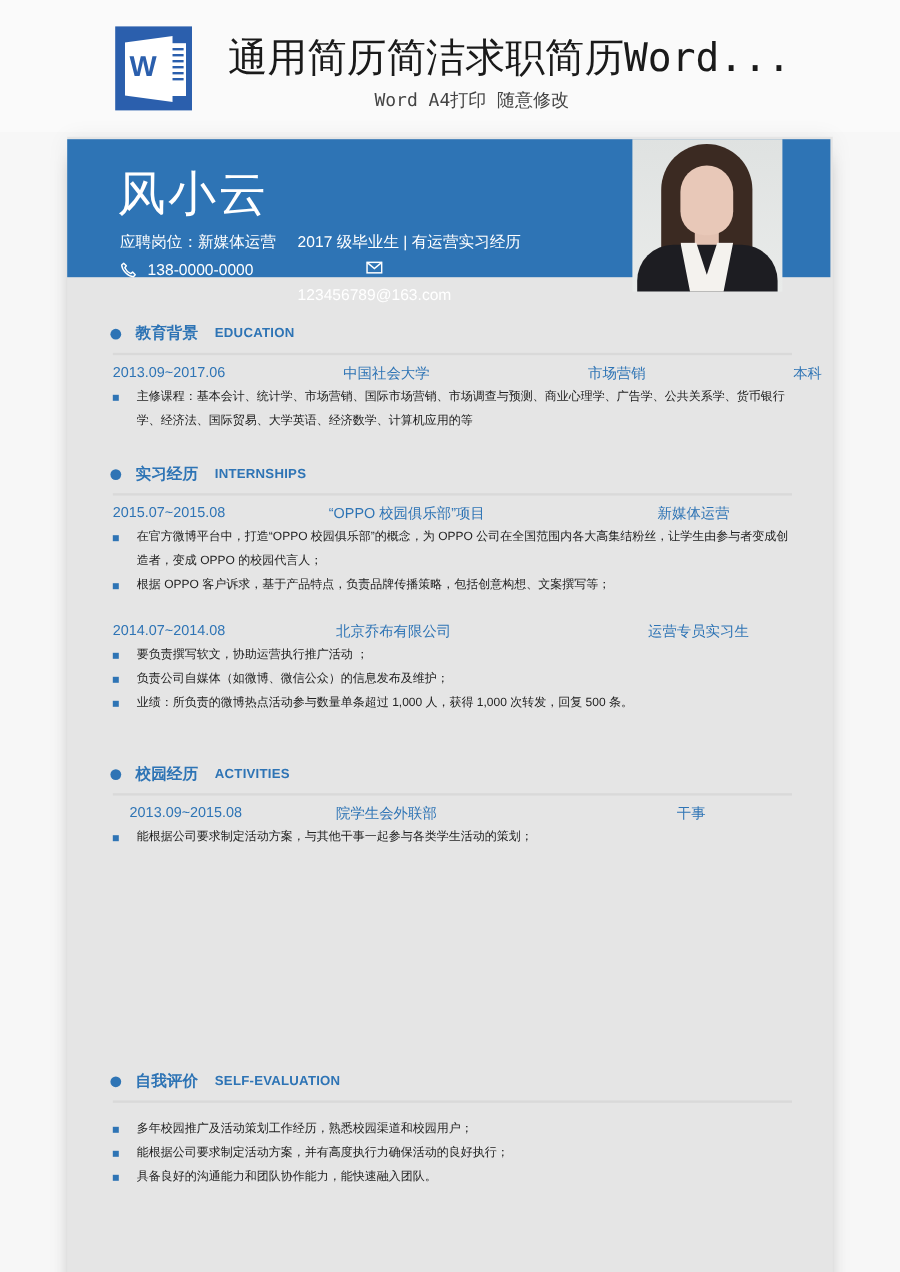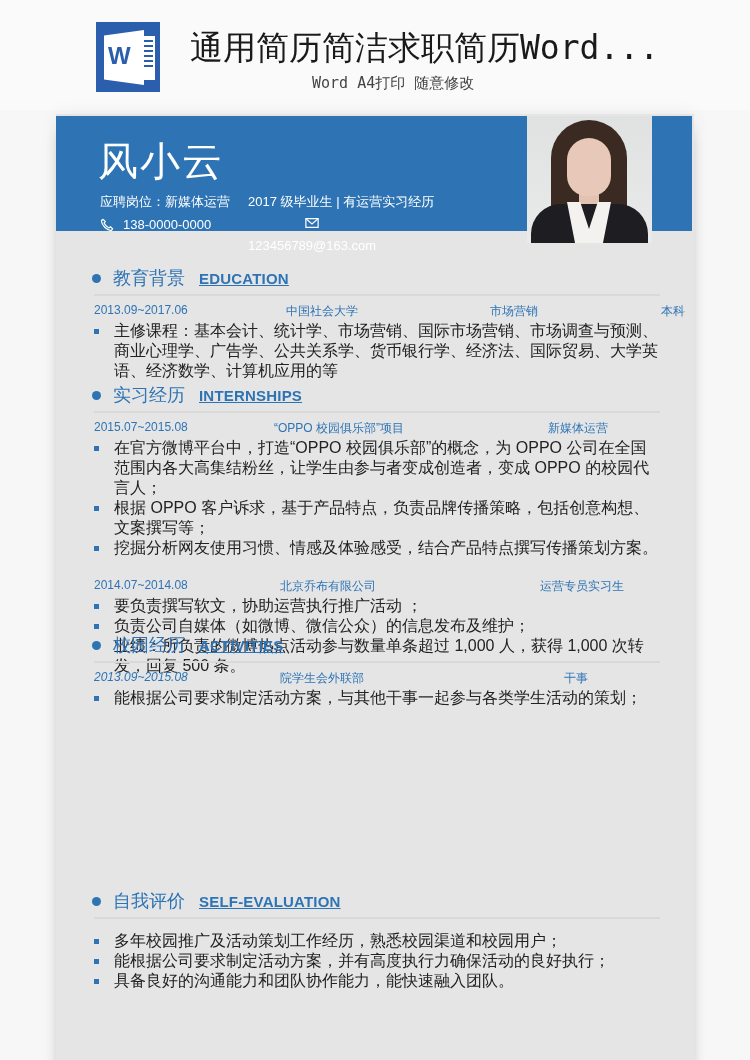--- a/index.html
+++ b/index.html
@@ -62,27 +62,27 @@
   .photo .hair { position: absolute; left: 24px; top: 4px; width: 76px; height: 110px; background: #3b2a22; border-radius: 38px 38px 12px 12px; }
   .photo .face { position: absolute; left: 40px; top: 22px; width: 44px; height: 58px; background: #e8c8b8; border-radius: 22px 22px 20px 20px; }
   .photo .neck { position: absolute; left: 52px; top: 74px; width: 20px; height: 22px; background: #e3c2b2; }
   .photo .jacket { position: absolute; left: 4px; top: 88px; width: 117px; height: 45px; background: #1d1d22; border-radius: 30px 30px 0 0; }
   .photo .collar { position: absolute; left: 40px; top: 86px; width: 44px; height: 45px; background: #f4f2ee; clip-path: polygon(0 0, 30% 0, 50% 60%, 70% 0, 100% 0, 80% 100%, 20% 100%); }
 
   
   .section { position: absolute; left: 36px; width: 568px; }
   .sec-head { display: flex; align-items: center; height: 24px; }
   .sec-dot { width: 9px; height: 9px; border-radius: 50%; background: #2e74b5; margin-right: 12px; }
-  .sec-cn { font-size: 18px; font-weight: normal; color: #2e74b5; margin-right: 14px; }
-  .sec-en { font-size: 15px; font-weight: bold; color: #2e74b5; letter-spacing: 0.2px; text-decoration: underline; }
+  .sec-cn { font-size: 13px; font-weight: bold; color: #2e74b5; margin-right: 14px; }
+  .sec-en { font-size: 11px; font-weight: bold; color: #2e74b5; letter-spacing: 0.2px; }
   .sec-rule { height: 2px; background: #d9d9d9; margin-top: 4px; margin-left: 2px; }
   .meta { position: relative; height: 20px; margin-top: 5px; font-size: 12px; color: #2e74b5; }
   .meta span { position: absolute; top: 2px; white-space: nowrap; }
   ul.bullets { list-style: none; }
-  ul.bullets li { position: relative; padding-left: 22px; font-size: 16px; line-height: 20px; color: #222; }
+  ul.bullets li { position: relative; padding-left: 22px; font-size: 10px; line-height: 20px; color: #222; }
   ul.bullets li::before {
     content: ""; position: absolute; left: 2px; top: 8px; width: 5px; height: 5px; background: #2e74b5;
   }
 </style>
 </head>
 <body>
 
 <div class="banner">
   <div class="word-icon">
     <div class="lines">
@@ -155,21 +155,20 @@
     </div>
     <div class="sec-rule"></div>
     <div class="meta">
       <span style="left:2px;">2015.07~2015.08</span>
       <span style="left:182px;">“OPPO 校园俱乐部”项目</span>
       <span style="left:456px;">新媒体运营</span>
     </div>
     <ul class="bullets">
       <li>在官方微博平台中，打造“OPPO 校园俱乐部”的概念，为 OPPO 公司在全国范围内各大高集结粉丝，让学生由参与者变成创造者，变成 OPPO 的校园代言人；</li>
       <li>根据 OPPO 客户诉求，基于产品特点，负责品牌传播策略，包括创意构想、文案撰写等；</li>
-      <li>挖掘分析网友使用习惯、情感及体验感受，结合产品特点撰写传播策划方案。</li>
     </ul>
     <div class="meta" style="margin-top:18px;">
       <span style="left:2px;">2014.07~2014.08</span>
       <span style="left:188px;">北京乔布有限公司</span>
       <span style="left:448px;">运营专员实习生</span>
     </div>
     <ul class="bullets">
       <li>要负责撰写软文，协助运营执行推广活动 ；</li>
       <li>负责公司自媒体（如微博、微信公众）的信息发布及维护；</li>
       <li>业绩：所负责的微博热点活动参与数量单条超过 1,000 人，获得 1,000 次转发，回复 500 条。</li>
@@ -177,21 +176,21 @@
   </div>
 
   <div class="section" style="top:519px;">
     <div class="sec-head">
       <span class="sec-dot"></span>
       <span class="sec-cn">校园经历</span>
       <span class="sec-en">ACTIVITIES</span>
     </div>
     <div class="sec-rule"></div>
     <div class="meta">
-      <span style="left:2px;font-style:italic;">2013.09~2015.08</span>
+      <span style="left:16px;">2013.09~2015.08</span>
       <span style="left:188px;">院学生会外联部</span>
       <span style="left:472px;">干事</span>
     </div>
     <ul class="bullets">
       <li>能根据公司要求制定活动方案，与其他干事一起参与各类学生活动的策划；</li>
     </ul>
   </div>
 
 
   <div class="section" style="top:775px;">

